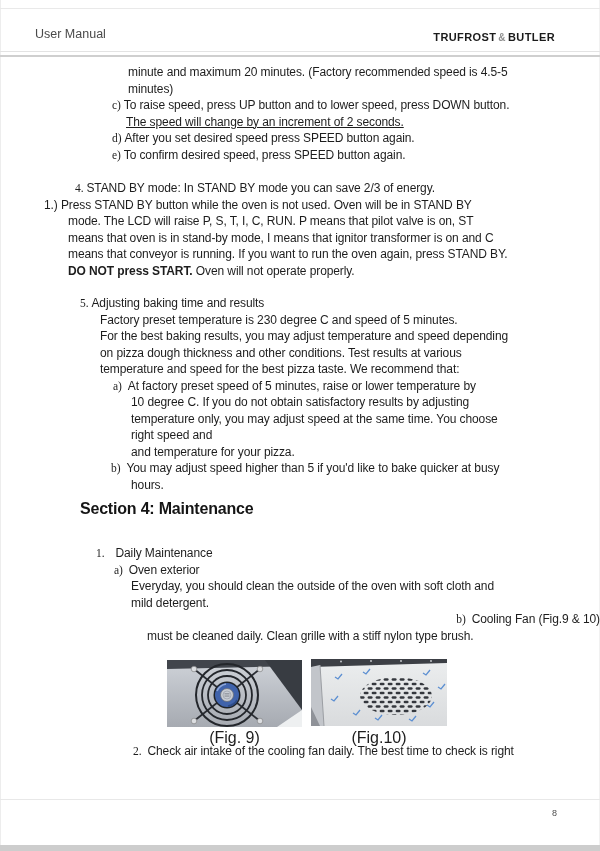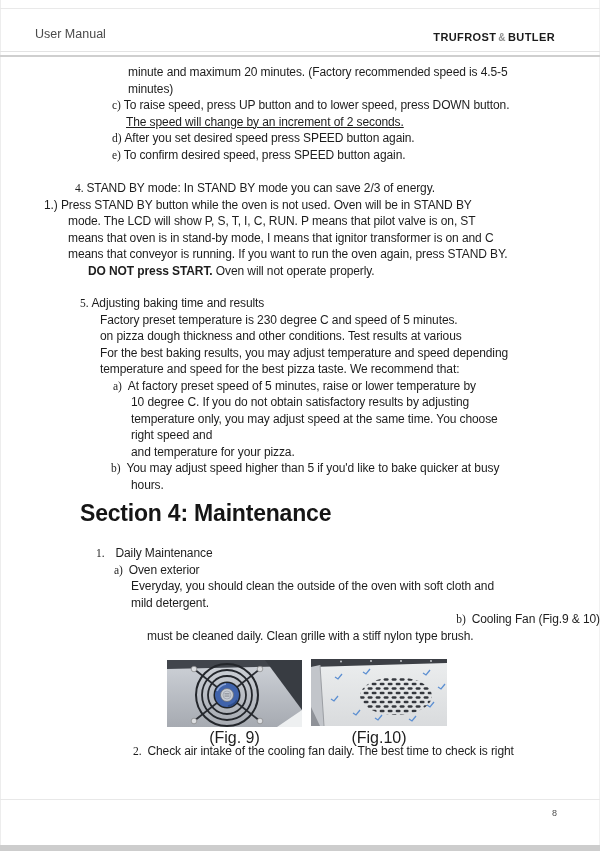--- a/index.html
+++ b/index.html
@@ -18,21 +18,21 @@
   .rule-a { position:absolute; left:0; top:51px; width:600px; height:1px; background:#e3e3e3; }
   .rule-b { position:absolute; left:0; top:55px; width:600px; height:2px; background:#cfcfcf; }
 
   .block { position:absolute; left:0; width:600px; }
   .ln { line-height:16.5px; font-size:12px; white-space:nowrap; letter-spacing:-0.1px; }
   .mk { font-family:"Liberation Serif", serif; font-size:11.5px; margin-right:3px; }
   .mk.g6  { margin-right:6px; }
   .mk.g11 { margin-right:11px; }
   .b { font-weight:bold; }
 
-  .sec-heading { position:absolute; left:80px; top:500px; font-size:23px; font-weight:bold;
+  .sec-heading { position:absolute; left:80px; top:500px; font-size:16px; font-weight:bold;
                  color:#151515; letter-spacing:-0.2px; }
 
   .fig { position:absolute; }
   .fig svg { display:block; }
   .fig-cap { position:absolute; font-size:16px; color:#1d1d1d; text-align:center; }
 
   .footer-hairline { position:absolute; left:0; top:799px; width:600px; height:1px; background:#e8e8e8; }
   .page-num { position:absolute; left:552px; top:808px; font-size:9px; color:#4d4d4d; }
   .bottom-bar { position:absolute; left:0; top:845px; width:600px; height:6px; background:#cdcdcd; }
 </style>
@@ -55,31 +55,31 @@
     <div class="ln" style="margin-left:116px;"><span>minutes)</span></div>
     <div class="ln" style="margin-left:100px;"><span class="mk">c)</span><span>To raise speed, press UP button and to lower speed, press DOWN button.</span></div>
     <div class="ln" style="margin-left:114px;text-decoration:underline;"><span>The speed will change by an increment of 2 seconds.</span></div>
     <div class="ln" style="margin-left:100px;"><span class="mk">d)</span><span>After you set desired speed press SPEED button again.</span></div>
     <div class="ln" style="margin-left:100px;"><span class="mk">e)</span><span>To confirm desired speed, press SPEED button again.</span></div>
   </div>
 
   <div class="block" style="top:180px;">
     <div class="ln" style="margin-left:75px;"><span class="mk">4.</span><span>STAND BY mode: In STAND BY mode you can save 2/3 of energy.</span></div>
     <div class="ln" style="margin-left:44px;"><span>1.) Press STAND BY button while the oven is not used. Oven will be in STAND BY</span></div>
-    <div class="ln" style="margin-left:68px;"><span>mode. The LCD will show P, S, T, I, C, RUN. P means that pilot valve is on, ST</span></div>
+    <div class="ln" style="margin-left:68px;"><span>mode. The LCD will raise P, S, T, I, C, RUN. P means that pilot valve is on, ST</span></div>
     <div class="ln" style="margin-left:68px;"><span>means that oven is in stand-by mode, I means that ignitor transformer is on and C</span></div>
     <div class="ln" style="margin-left:68px;"><span>means that conveyor is running. If you want to run the oven again, press STAND BY.</span></div>
-    <div class="ln" style="margin-left:88px;"><span class="b">DO NOT press START.</span><span> Oven will not operate properly.</span></div>
+    <div class="ln" style="margin-left:68px;"><span class="b">DO NOT press START.</span><span> Oven will not operate properly.</span></div>
   </div>
 
   <div class="block" style="top:295px;">
     <div class="ln" style="margin-left:80px;"><span class="mk">5.</span><span>Adjusting baking time and results</span></div>
     <div class="ln" style="margin-left:100px;"><span>Factory preset temperature is 230 degree C and speed of 5 minutes.</span></div>
+    <div class="ln" style="margin-left:100px;"><span>For the best baking results, you may adjust temperature and speed depending</span></div>
     <div class="ln" style="margin-left:100px;"><span>on pizza dough thickness and other conditions. Test results at various</span></div>
-    <div class="ln" style="margin-left:100px;"><span>For the best baking results, you may adjust temperature and speed depending</span></div>
     <div class="ln" style="margin-left:100px;"><span>temperature and speed for the best pizza taste. We recommend that:</span></div>
     <div class="ln" style="margin-left:113px;"><span class="mk g6">a)</span><span>At factory preset speed of 5 minutes, raise or lower temperature by</span></div>
     <div class="ln" style="margin-left:131px;"><span>10 degree C. If you do not obtain satisfactory results by adjusting</span></div>
     <div class="ln" style="margin-left:131px;"><span>temperature only, you may adjust speed at the same time. You choose</span></div>
     <div class="ln" style="margin-left:131px;"><span>right speed and</span></div>
     <div class="ln" style="margin-left:131px;"><span>and temperature for your pizza.</span></div>
     <div class="ln" style="margin-left:111px;"><span class="mk g6">b)</span><span>You may adjust speed higher than 5 if you'd like to bake quicker at busy</span></div>
     <div class="ln" style="margin-left:131px;"><span>hours.</span></div>
   </div>
 

